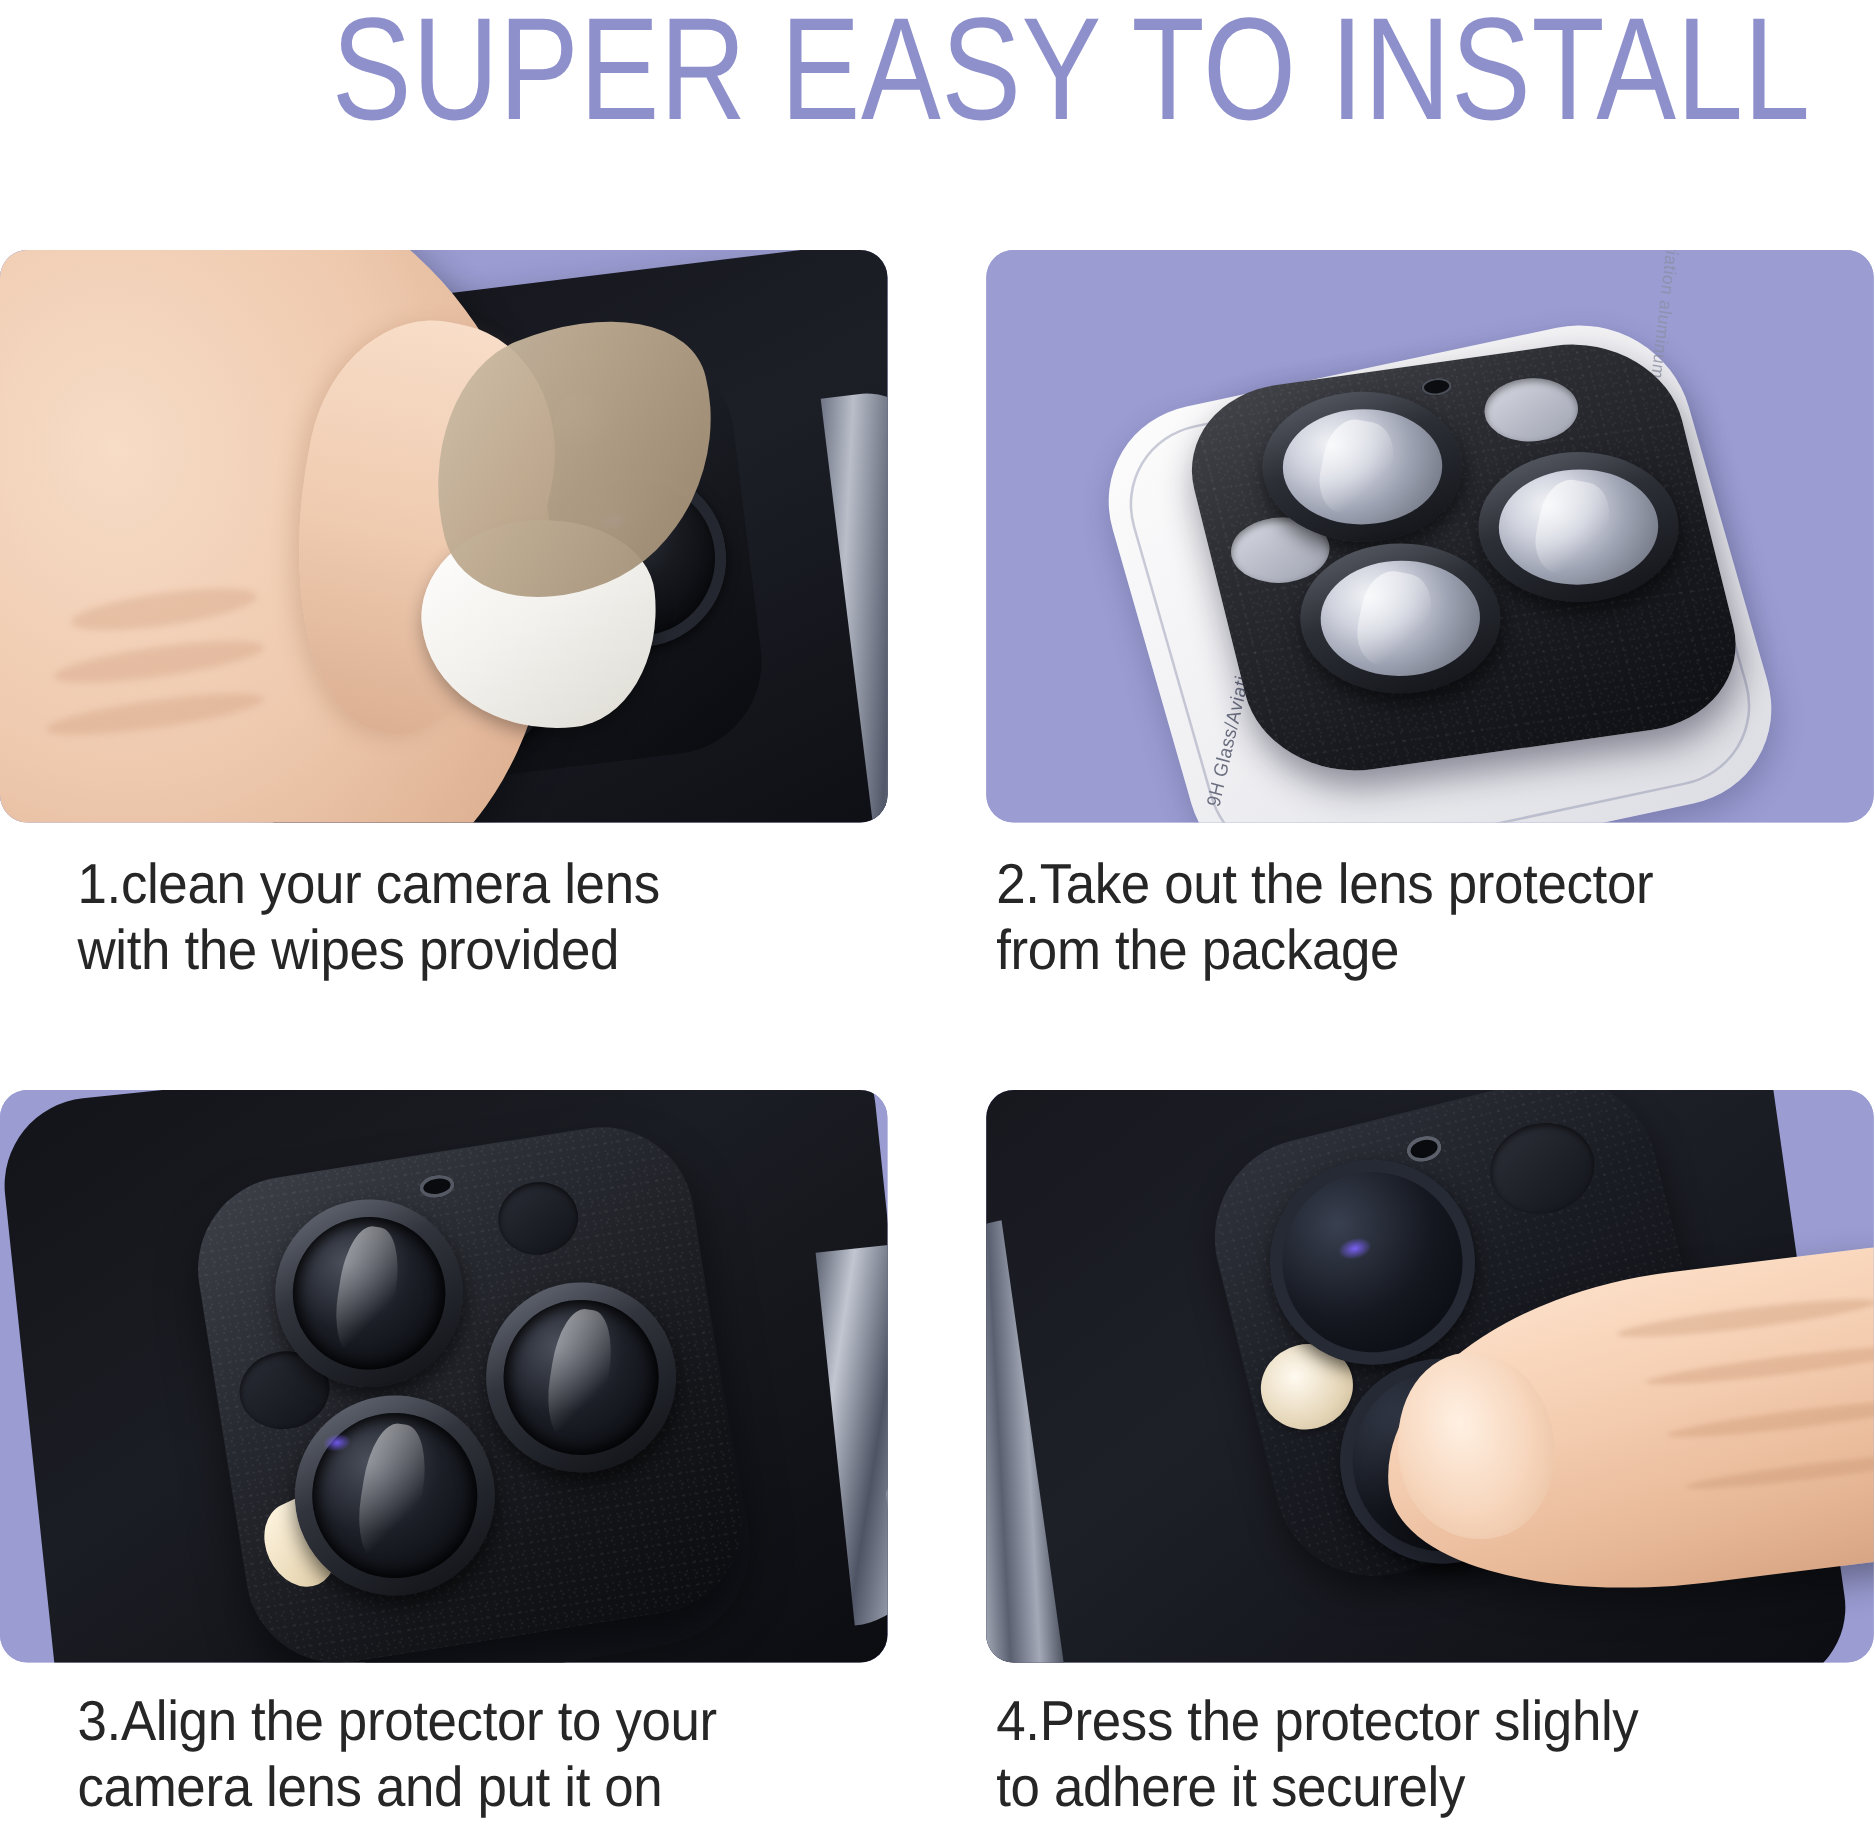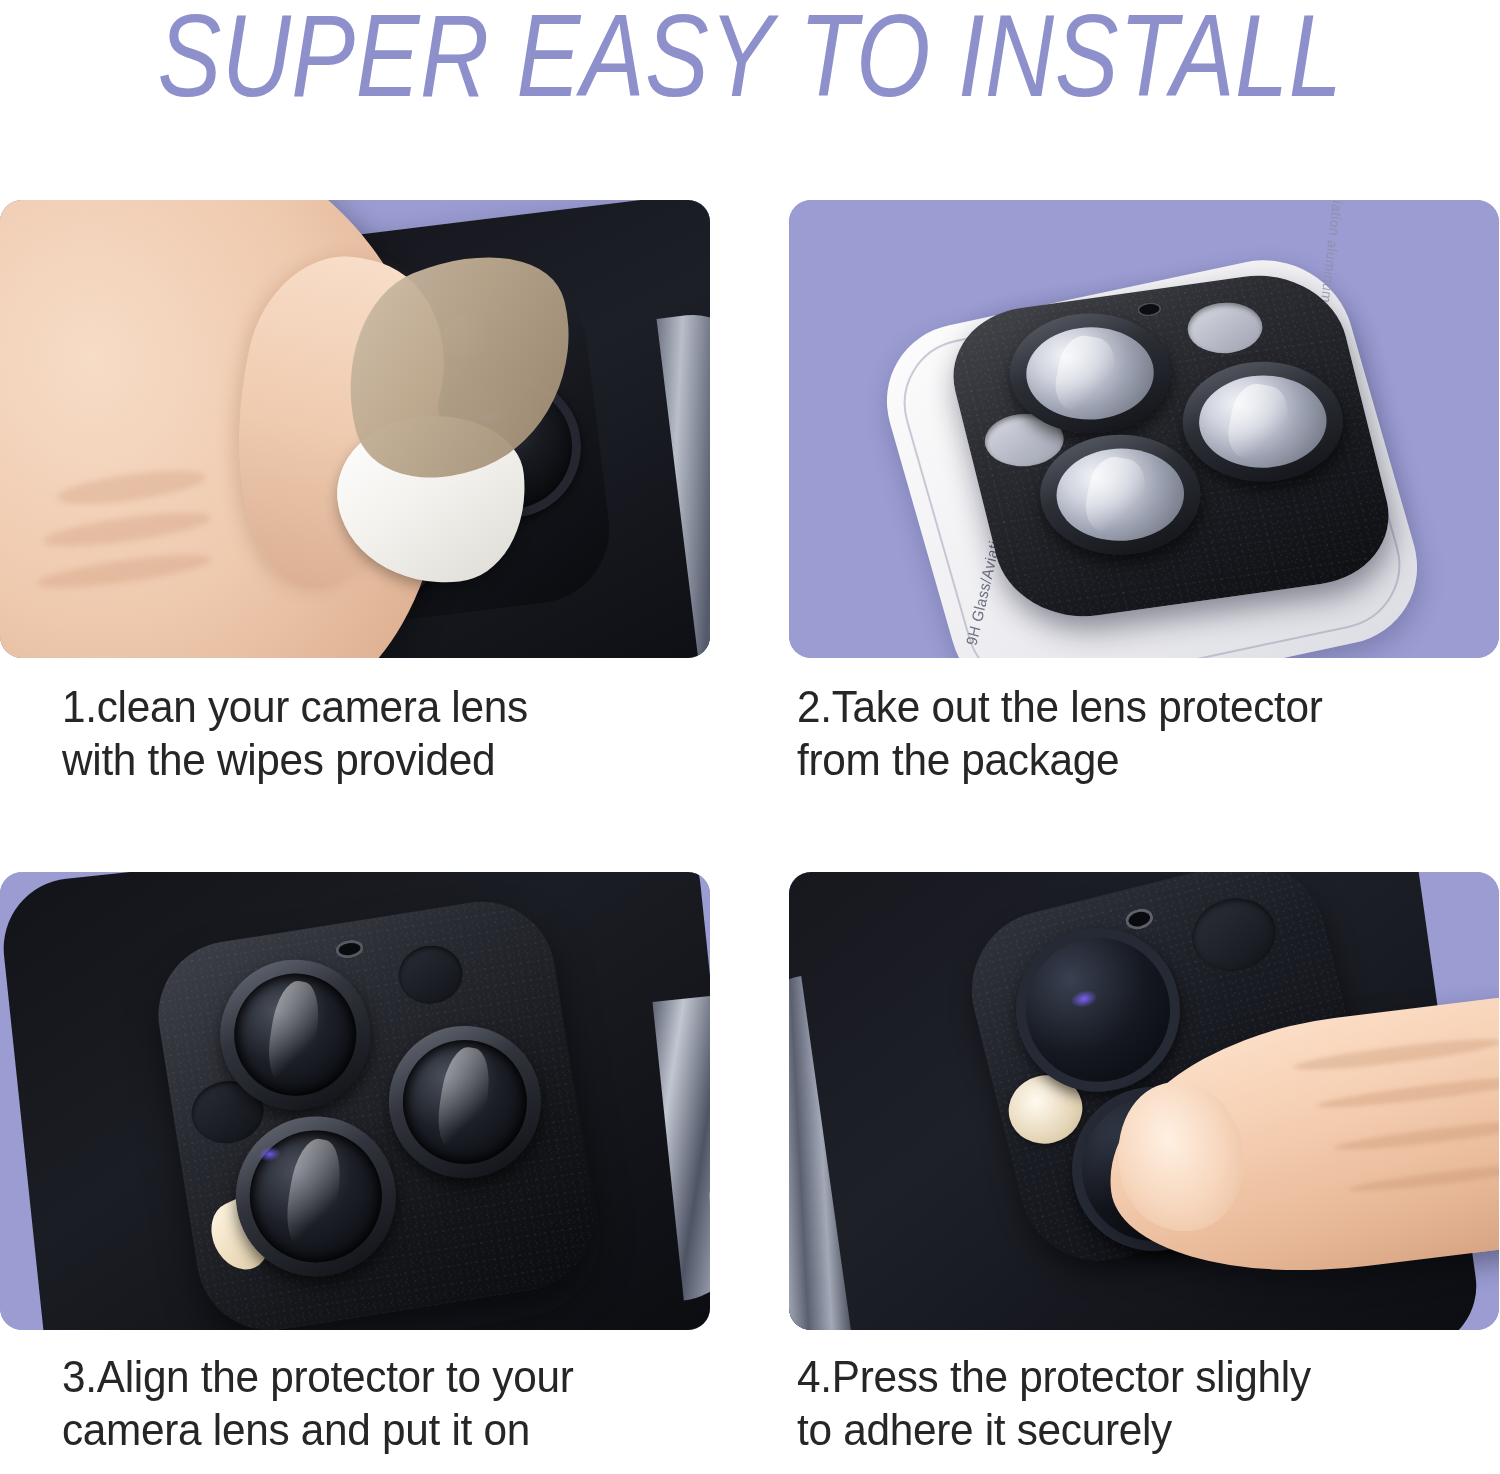--- a/index.html
+++ b/index.html
@@ -12,23 +12,22 @@
     overflow: hidden;
     position: relative;
   }
 
   
   .title-bar {
     width: 1500px;
     height: 112px;
     display: flex;
     align-items: center;
-    justify-content: center;
+    justify-content: flex-end;
     overflow: hidden;
-    font-style: italic;
   }
   .title-text {
     font-family: "Liberation Sans", sans-serif;
     font-size: 104px;
     line-height: 0.95;
     font-weight: 400;
     color: #8E90CC;
     letter-spacing: 0.5px;
     white-space: nowrap;
     transform: scaleX(0.92) scaleY(1.12);

